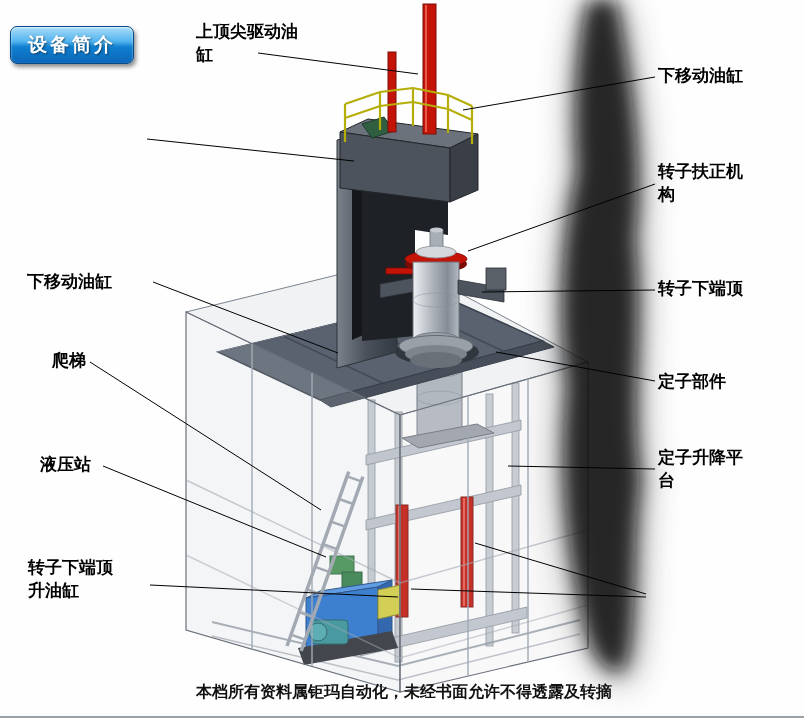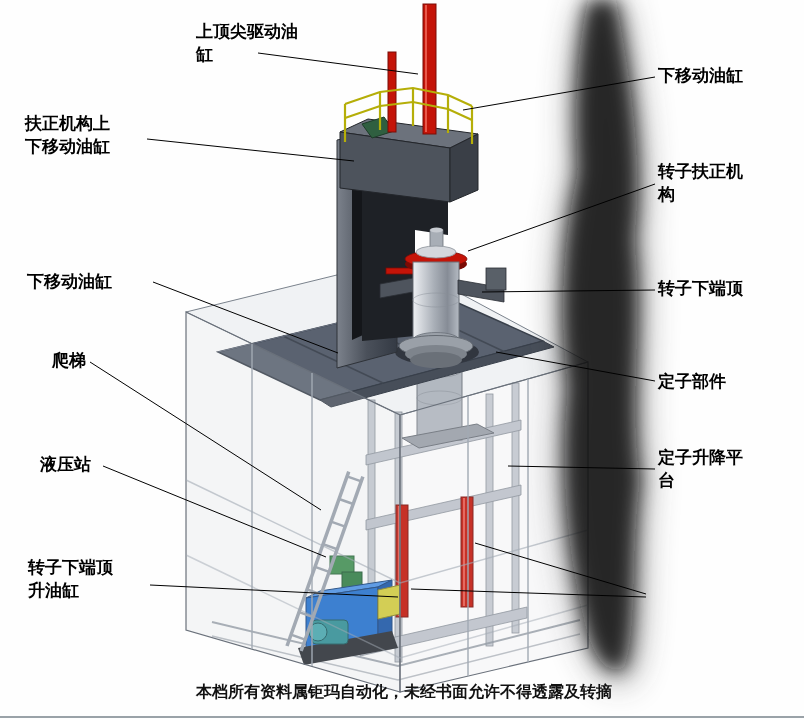--- a/index.html
+++ b/index.html
@@ -195,26 +195,27 @@
       <line x1="103" y1="466" x2="326" y2="557"></line>
       <line x1="655" y1="469" x2="508" y2="466"></line>
       <line x1="150" y1="585" x2="398" y2="597"></line>
       <line x1="646" y1="594" x2="475" y2="543"></line>
       <line x1="646" y1="597" x2="411" y2="589"></line>
     </g>
 
     <line x1="0" y1="717" x2="804" y2="717" stroke="#9aa2a8" stroke-width="2"></line>
   </svg>
 
+  <div class="badge">
+    <span>设备简介</span>
+  </div>
 
   <div class="label" style="left:196px;top:20px;width:115px">上顶尖驱动油
 缸</div>
   <div class="label" style="left:658px;top:64px">下移动油缸</div>
-  <div class="label" style="left:25px;top:112px;width:92px">扶正机构上
-下移动油缸</div>
   <div class="label" style="left:658px;top:160px;width:92px">转子扶正机
 构</div>
   <div class="label" style="left:27px;top:270px">下移动油缸</div>
   <div class="label" style="left:658px;top:277px">转子下端顶</div>
   <div class="label" style="left:52px;top:349px">爬梯</div>
   <div class="label" style="left:658px;top:370px">定子部件</div>
   <div class="label" style="left:40px;top:453px">液压站</div>
   <div class="label" style="left:28px;top:556px;width:92px">转子下端顶
 升油缸</div>
   <div class="label" style="left:658px;top:446px;width:92px">定子升降平

